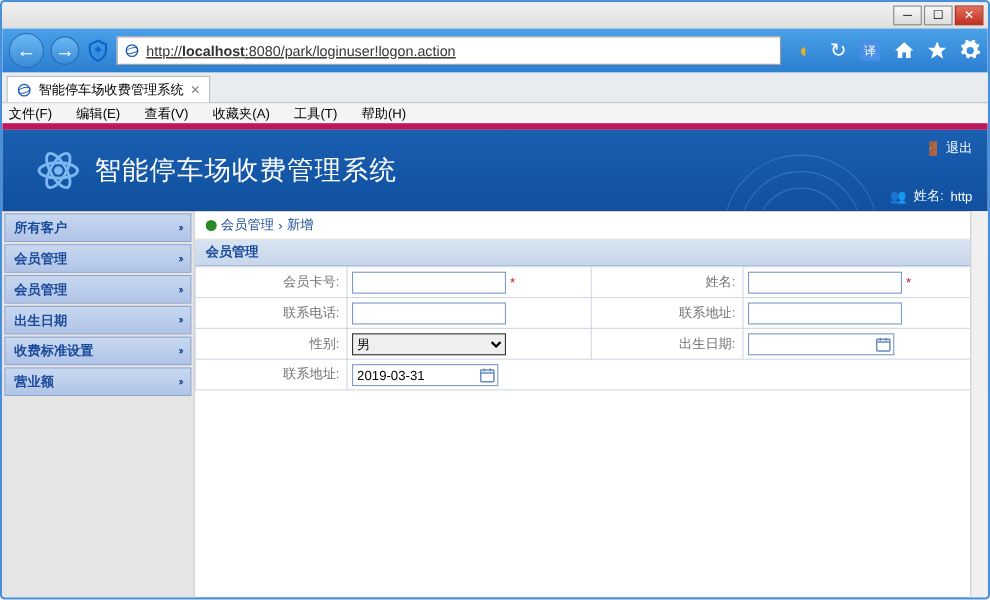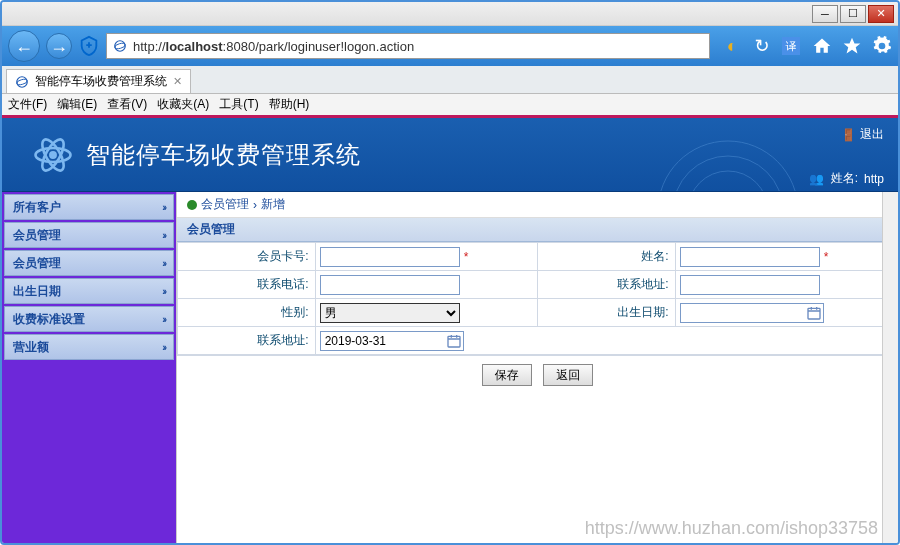--- a/index.html
+++ b/index.html
@@ -10,61 +10,61 @@
 .win-btn { width: 26px; height: 18px; margin-left: 2px; font-size: 11px; display: flex; align-items: center; justify-content: center; border: 1px solid #888; background: linear-gradient(#f8f8f8,#ddd); cursor: pointer; }
 .win-close { background: linear-gradient(#e07060,#c03020); color: #fff; border-color: #a02010; }
 
 
 .navbar { height: 40px; background: linear-gradient(#4aa0e8, #2c7ed0); display: flex; align-items: center; padding: 0 6px; gap: 6px; color: #fff; }
 .nav-btn { width: 32px; height: 32px; border-radius: 50%; background: linear-gradient(#6bb8f5,#3a8bd8); border: 1px solid #2a6fb0; display: flex; align-items: center; justify-content: center; font-size: 18px; cursor: pointer; }
 .nav-sm { width: 26px; height: 26px; }
 .shield { width: 22px; height: 22px; display: flex; align-items: center; justify-content: center; color: #0066cc; }
 .url-bar { flex: 1; height: 26px; background: #fff; border: 1px solid #999; display: flex; align-items: center; padding: 0 6px; gap: 6px; color: #333; }
 .url-icon { width: 14px; height: 14px; color: #1e5bb5; }
-.url-bar span { font-size: 13px; font-family: Arial; }
+.url-bar span { font-size: 13px; font-family: Arial; text-decoration: underline; }
 .nav-icons { display: flex; gap: 10px; align-items: center; padding: 0 6px; }
 .right-icons { display: flex; gap: 10px; margin-left: auto; align-items: center; }
 .ri { width: 20px; height: 20px; color: #fff; cursor: pointer; display:flex; align-items:center; justify-content:center; font-size:18px; }
 
 
 .tabbar { height: 28px; background: #e8ecef; border-bottom: 1px solid #bbb; display: flex; align-items: flex-end; padding-left: 4px; }
 .tab { height: 24px; background: #fff; border: 1px solid #bbb; border-bottom: none; padding: 0 8px; display: flex; align-items: center; gap: 6px; font-size: 12px; }
 .tab-close { color: #888; cursor: pointer; font-size: 11px; }
 
 
-.menubar { height: 24px; background: #f4f4f4; border-bottom: 3px solid #be185d; display: flex; align-items: center; padding: 0 6px; gap: 10px; }
+.menubar { height: 24px; background: #f4f4f4; border-bottom: 6px solid #be185d; display: flex; align-items: center; padding: 0 6px; gap: 22px; }
 .menubar span { cursor: pointer; }
 
 
 .app-header { height: 74px; background: linear-gradient(#1a5fb0, #1050a0); color: #fff; position: relative; border-bottom: 1px solid #083a7a; display:flex; align-items:center; padding-left:30px; gap:12px; }
 .logo-ic { width: 42px; height: 42px; color: #7db8f0; }
 .app-title { font-size: 24px; font-weight: normal; letter-spacing: 1px; }
 .logout { position: absolute; top: 8px; right: 14px; display: flex; align-items: center; gap: 4px; font-size: 12px; cursor: pointer; }
 .userinfo { position: absolute; bottom: 4px; right: 14px; display: flex; align-items: center; gap: 6px; font-size: 12px; }
 .hdr-bg { position:absolute; right:60px; bottom:0; width:220px; height:60px; opacity:.35; overflow:hidden; }
 .hdr-bg svg { width:100%; height:100%; }
 
 
 .main { display: flex; height: calc(545px - 24px - 40px - 28px - 24px - 74px - 2px); }
-.sidebar { width: 175px; background: #6d28d9; border-right: 1px solid #ccc; }
+.sidebar { width: 175px; background: #e5e5e5; border-right: 1px solid #ccc; }
 .side-item { height: 26px; background: linear-gradient(#c8d8f0, #b0c4e8); border: 1px solid #8aa4d0; margin: 2px; display: flex; align-items: center; justify-content: space-between; padding: 0 8px; color: #1a4a9a; font-weight: bold; cursor: pointer; }
 .chev { color: #1a4a9a; font-size: 10px; letter-spacing: -2px; }
 
 .content { flex: 1; overflow: auto; position: relative; }
 .crumb { height: 26px; display: flex; align-items: center; padding: 0 10px; gap: 4px; color: #1a4a9a; border-bottom: 1px solid #ddd; }
 .crumb-ic { width: 10px; height: 10px; border-radius: 50%; background: #2a8a2a; display:inline-block; }
 .section-hd { height: 24px; background: linear-gradient(#d8e4f2,#c8d6ec); color: #1a4a9a; font-weight: bold; padding: 0 10px; display: flex; align-items: center; border-bottom: 1px solid #a0b8d8; }
 
 .form-tbl { width: 100%; border-collapse: collapse; }
 .form-tbl td { border: 1px solid #d0d8e4; height: 28px; padding: 2px 4px; vertical-align: middle; }
-.lbl { width: 130px; text-align: right; color: #0c4a6e; padding-right: 6px !important; }
+.lbl { width: 130px; text-align: right; color: #737373; padding-right: 6px !important; }
 .fld { width: 210px; }
 .req { color: #d02020; padding-left: 4px; }
 .inp { width: 140px; height: 20px; border: 1px solid #7a9ac8; padding: 0 4px; font-size: 12px; }
-.inp-dt { width: 144px; padding-right: 30px; background: #fff; }
+.inp-dt { width: 133px; padding-right: 30px; background: #fff; }
 .sel { width: 140px; height: 20px; border: 1px solid #333; font-size: 12px; }
 .ta { width: 480px; height: 70px; border: 1px solid #7a9ac8; resize: none; }
 .dt-wrap { position: relative; display: inline-block; }
 .cal-ic { position: absolute; right: 2px; top: 2px; width: 16px; height: 16px; color: #6a8ac0; pointer-events: none; }
 
 .btnrow { text-align: center; padding: 8px 0; border-top: 1px solid #d0d8e4; }
 .btn { height: 22px; padding: 0 12px; border: 1px solid #888; background: linear-gradient(#fafafa,#ddd); cursor: pointer; font-size: 12px; margin: 0 4px; }
 
 .wm { position: absolute; bottom: 6px; right: 20px; color: #c0c0c0; font-size: 18px; font-family: Arial; pointer-events:none; }
 .scroll-hint { position:absolute; right:0; top:0; bottom:0; width:16px; background:#f0f0f0; border-left:1px solid #ccc; }
@@ -228,19 +228,14 @@
       </tr>
       <tr>
         <td class="lbl">联系地址:</td>
         <td class="fld" colspan="3"><span class="dt-wrap"><input class="inp inp-dt" value="2019-03-31" style=""><span class="cal-ic"><svg viewBox="0 0 24 24" fill="none" stroke="currentColor" stroke-width="2">
                     <rect x="3" y="5" width="18" height="16" rx="1"></rect>
                     <path d="M3 9 H21 M8 3 V7 M16 3 V7"></path>
                   </svg></span></span></td>
       </tr>
     </tbody>
       </table>
-    <div class="btnrow">
-      <button class="btn">保存</button>
-      <button class="btn">返回</button>
-    </div>
-    <div class="wm">https://www.huzhan.com/ishop33758</div>
   </div>
 </div>
 
 </body></html>

